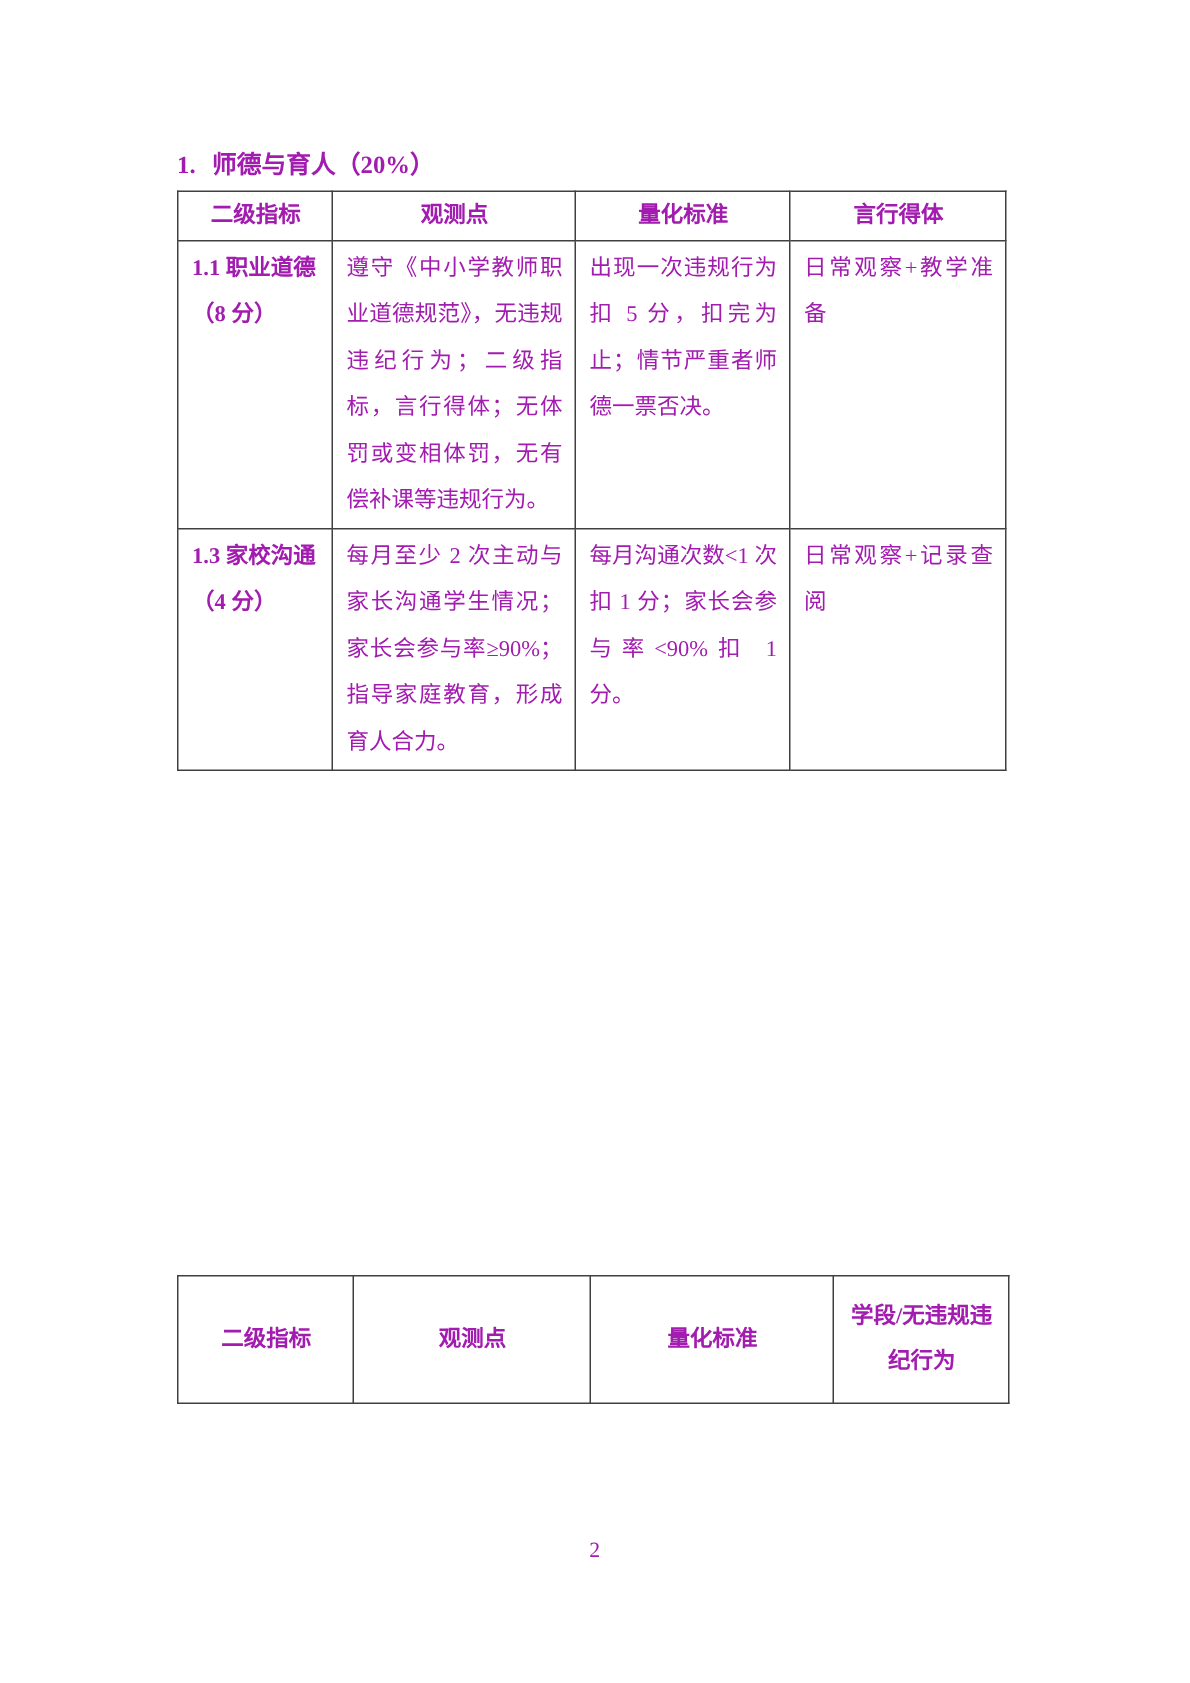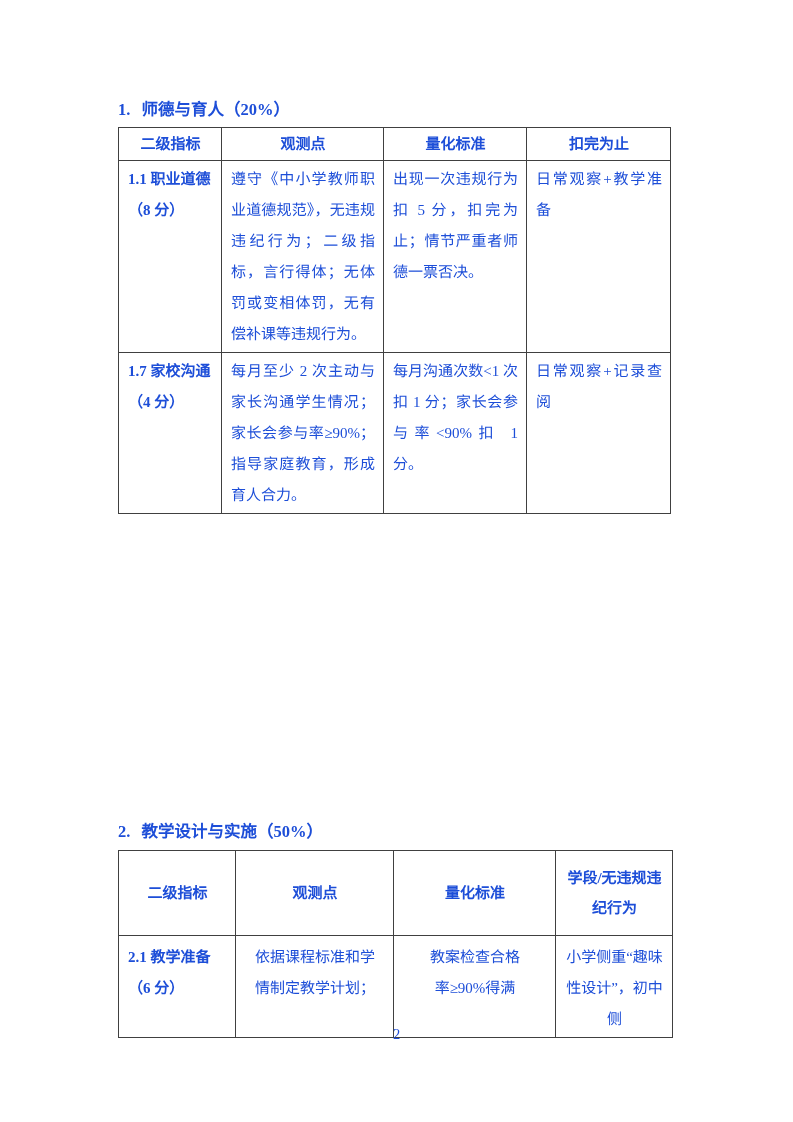--- a/index.html
+++ b/index.html
@@ -4,21 +4,21 @@
 <style>
   * { box-sizing: border-box; margin: 0; padding: 0; }
   html, body { background: #ffffff; }
   .page {
     position: relative;
     width: 793px;
     height: 1122px;
     background: #ffffff;
     overflow: hidden;
     font-family: "Liberation Serif", "DejaVu Serif", serif;
-    color: #1d4ed8;
+    color: #a21caf;
   }
   .sec-title {
     position: absolute;
     left: 118px;
     font-size: 16.5px;
     font-weight: bold;
     white-space: nowrap;
   }
   .sec-title .num { margin-right: 11px; }
   .sec1-title { top: 96px; }
@@ -90,62 +90,50 @@
       <col style="width:103px">
         <col style="width:162px">
         <col style="width:143px">
         <col style="width:144px">
     </colgroup>
     <tbody>
         <tr>
       <th>二级指标</th>
       <th>观测点</th>
       <th>量化标准</th>
-      <th>扣完为止</th>
+      <th>言行得体</th>
     </tr>
     <tr class="r1">
       <td class="ind">1.1 职业道德（8 分）</td>
       <td>遵守《中小学教师职业道德规范》，无违规违纪行为；二级指标，言行得体；无体罚或变相体罚，无有偿补课等违规行为。</td>
       <td>出现一次违规行为扣 5 分，扣完为止；情节严重者师德一票否决。</td>
       <td>日常观察+教学准备</td>
     </tr>
     <tr class="r3">
-      <td class="ind">1.7 家校沟通（4 分）</td>
+      <td class="ind">1.3 家校沟通（4 分）</td>
       <td>每月至少 2 次主动与家长沟通学生情况；家长会参与率≥90%；指导家庭教育，形成育人合力。</td>
       <td>每月沟通次数&lt;1 次扣 1 分；家长会参与率&lt;90%扣 1 分。</td>
       <td>日常观察+记录查阅</td>
     </tr>
   </tbody>
     </table>
 
-  <div class="sec-title sec2-title">
-    <span class="num">2.</span><span>教学设计与实施（50%）</span>
-  </div>
 
   <table class="t2">
     <colgroup>
       <col style="width:117px">
         <col style="width:158px">
         <col style="width:162px">
         <col style="width:117px">
     </colgroup>
     <tbody>
         <tr>
       <th>二级指标</th>
       <th>观测点</th>
       <th>量化标准</th>
       <th>学段/无违规违纪行为</th>
     </tr>
-    <tr class="r1">
-      <td class="ind">2.1 教学准备（6 分）</td>
-      <td class="c">依据课程标准和学
-情制定教学计划；</td>
-      <td class="c">教案检查合格
-率≥90%得满</td>
-      <td class="c">小学侧重“趣味
-性设计”，初中侧</td>
-    </tr>
   </tbody>
     </table>
 
   <div class="page-number">2</div>
 
 </div>
 
 </body></html>

